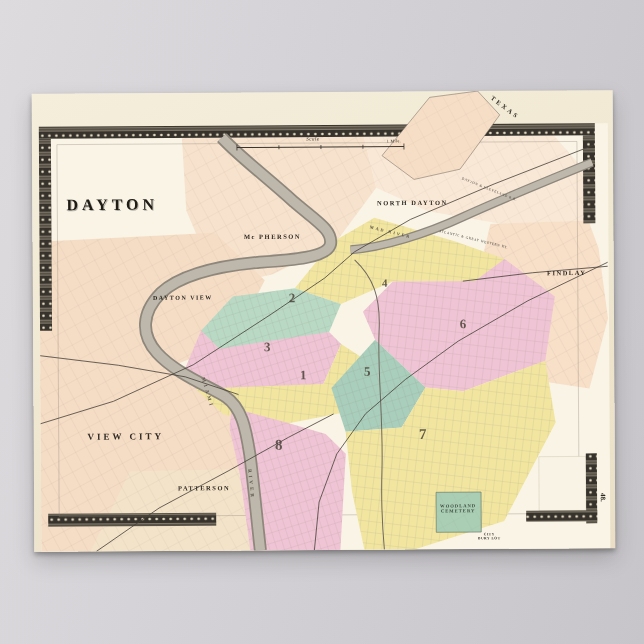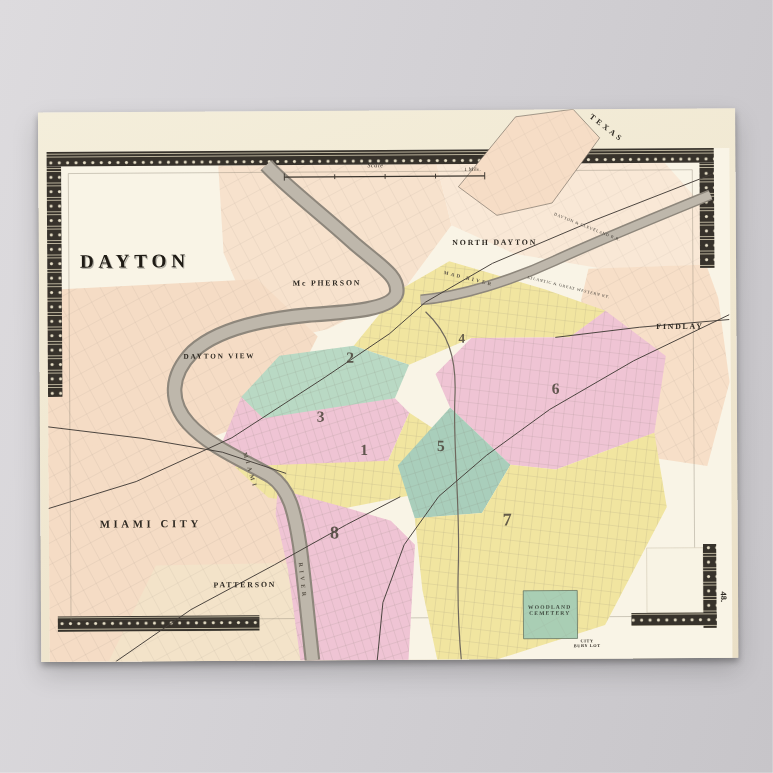--- a/index.html
+++ b/index.html
@@ -18,21 +18,20 @@
   }
   .poster svg{position:absolute;left:0;top:0;}
   .lbl{
     position:absolute;color:#2e2922;white-space:nowrap;
     transform:translate(-50%,-50%);line-height:1.05;
     font-weight:bold;letter-spacing:1.5px;font-size:6.5px;
   }
   .title{
     left:80px;top:112px;font-size:16px;letter-spacing:4px;color:#1f1b15;
     text-shadow:1px 1px 0 rgba(0,0,0,.28);
-    margin-top:14px;
   }
   .mcpherson{left:240px;top:145px;}
   .northdayton{left:380px;top:112px;}
   .texas{left:473px;top:17px;transform:translate(-50%,-50%) rotate(38deg);letter-spacing:2.5px;}
   .findlay{left:534px;top:183px;}
   .daytonview{left:150px;top:205px;font-size:6px;}
   .miamicity{left:92px;top:344px;font-size:9px;letter-spacing:3px;}
   .patterson{left:170px;top:396px;}
   .woodland{left:424px;top:418px;font-size:4.6px;white-space:normal;width:42px;text-align:center;letter-spacing:1px;color:#3c463c;}
   .citybury{left:455px;top:446px;font-size:3.6px;white-space:normal;width:24px;text-align:center;letter-spacing:.5px;}
@@ -178,21 +177,21 @@
         <rect x="492" y="420" width="71" height="11" fill="url(#bord)"></rect>
       </g>
     </svg>
 
     <div class="lbl title">DAYTON</div>
     <div class="lbl mcpherson">Mc PHERSON</div>
     <div class="lbl northdayton">NORTH DAYTON</div>
     <div class="lbl texas">TEXAS</div>
     <div class="lbl findlay">FINDLAY</div>
     <div class="lbl daytonview">DAYTON VIEW</div>
-    <div class="lbl miamicity">MIAMI CITY</div>
+    <div class="lbl miamicity">VIEW CITY</div>
     <div class="lbl patterson">PATTERSON</div>
     <div class="lbl woodland">WOODLAND CEMETERY</div>
     <div class="lbl citybury">CITY BURY LOT</div>
     <div class="lbl p48">48.</div>
     <div class="lbl scalelbl">Scale</div>
     <div class="lbl milelbl">1 Mile.</div>
     <div class="lbl wlbl miami-r">MIAMI</div>
     <div class="lbl wlbl river-r">RIVER</div>
     <div class="lbl wlbl mad-r">MAD RIVER</div>
     <div class="lbl rr rr1">DAYTON &amp; CLEVELAND R.R.</div>

